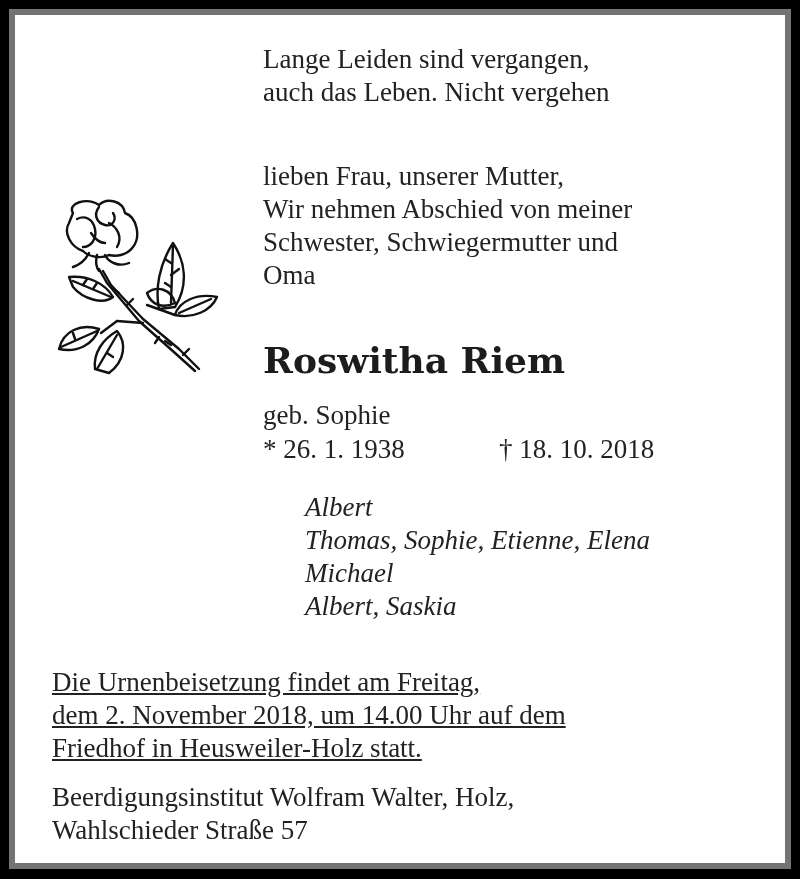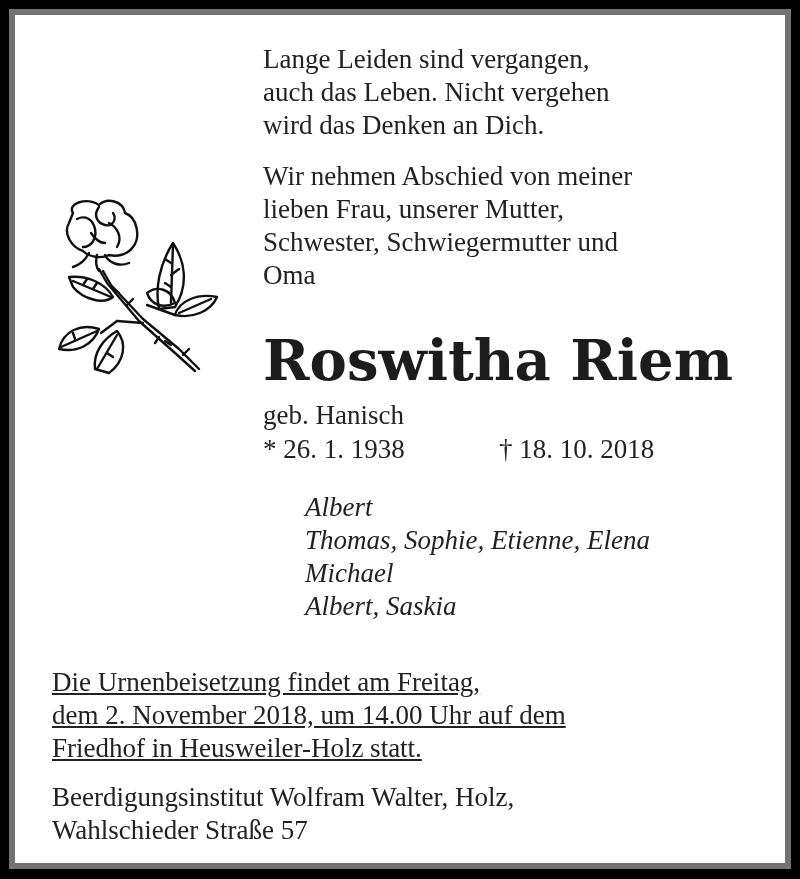--- a/index.html
+++ b/index.html
@@ -1,21 +1,21 @@
 <!DOCTYPE html>
 <html><head>
 <meta charset="utf-8">
 <style>
   html,body{margin:0;padding:0;}
   body{width:800px;height:879px;background:#000;position:relative;overflow:hidden;}
   .card{position:absolute;left:9px;top:9px;width:782px;height:860px;background:#fff;border:6px solid #737373;box-sizing:border-box;}
   .txt{position:absolute;font-family:"Liberation Serif","DejaVu Serif",serif;color:#222;font-size:27px;line-height:33px;margin:0;}
   .poem{left:248px;top:28px;}
   .intro{left:248px;top:145px;}
-  .name{position:absolute;left:248px;top:312px;font-family:"DejaVu Serif","Liberation Serif",serif;font-weight:bold;font-size:56px;line-height:66px;color:#1c1c1c;letter-spacing:0px;}
+  .name{position:absolute;left:248px;top:312px;font-family:"DejaVu Serif","Liberation Serif",serif;font-weight:bold;font-size:36px;line-height:66px;color:#1c1c1c;letter-spacing:0px;}
   .born{left:248px;top:384px;}
   .dates{left:248px;top:418px;width:500px;text-decoration:underline;}
   .dates span{display:inline-block;}
   .dates .death{position:absolute;left:236px;}
   .family{left:248px;top:476px;font-style:italic;margin-left:42px;}
   .burial{left:37px;top:651px;text-decoration:underline;}
   .undertaker{left:37px;top:766px;}
   .line{display:block;white-space:nowrap;}
   .rose{position:absolute;left:32px;top:178px;width:180px;height:200px;}
 </style>
@@ -71,33 +71,32 @@
 
       <path d="M48 176 C46 160 56 146 70 138 C80 150 78 168 62 180 Z"></path>
       <path d="M50 176 L70 142"></path>
         <path d="M60 160 L66 164"></path>
     </svg>
   </div>
 
   <div class="txt poem">
     <span class="line">Lange Leiden sind vergangen,</span>
     <span class="line">auch das Leben. Nicht vergehen</span>
-    <span class="line">wird das Denken an Dich.</span>
   </div>
 
   <div class="txt intro">
+    <span class="line">lieben Frau, unserer Mutter,</span>
     <span class="line">Wir nehmen Abschied von meiner</span>
-    <span class="line">lieben Frau, unserer Mutter,</span>
     <span class="line">Schwester, Schwiegermutter und</span>
     <span class="line">Oma</span>
   </div>
 
   <div class="name">Roswitha Riem</div>
 
-  <div class="txt born">geb. Hanisch</div>
+  <div class="txt born">geb. Sophie</div>
 
   <div class="txt dates">
     <span>* 26. 1. 1938</span>
     <span class="death">† 18. 10. 2018</span>
   </div>
 
   <div class="txt family">
     <span class="line">Albert</span>
     <span class="line">Thomas, Sophie, Etienne, Elena</span>
     <span class="line">Michael</span>

